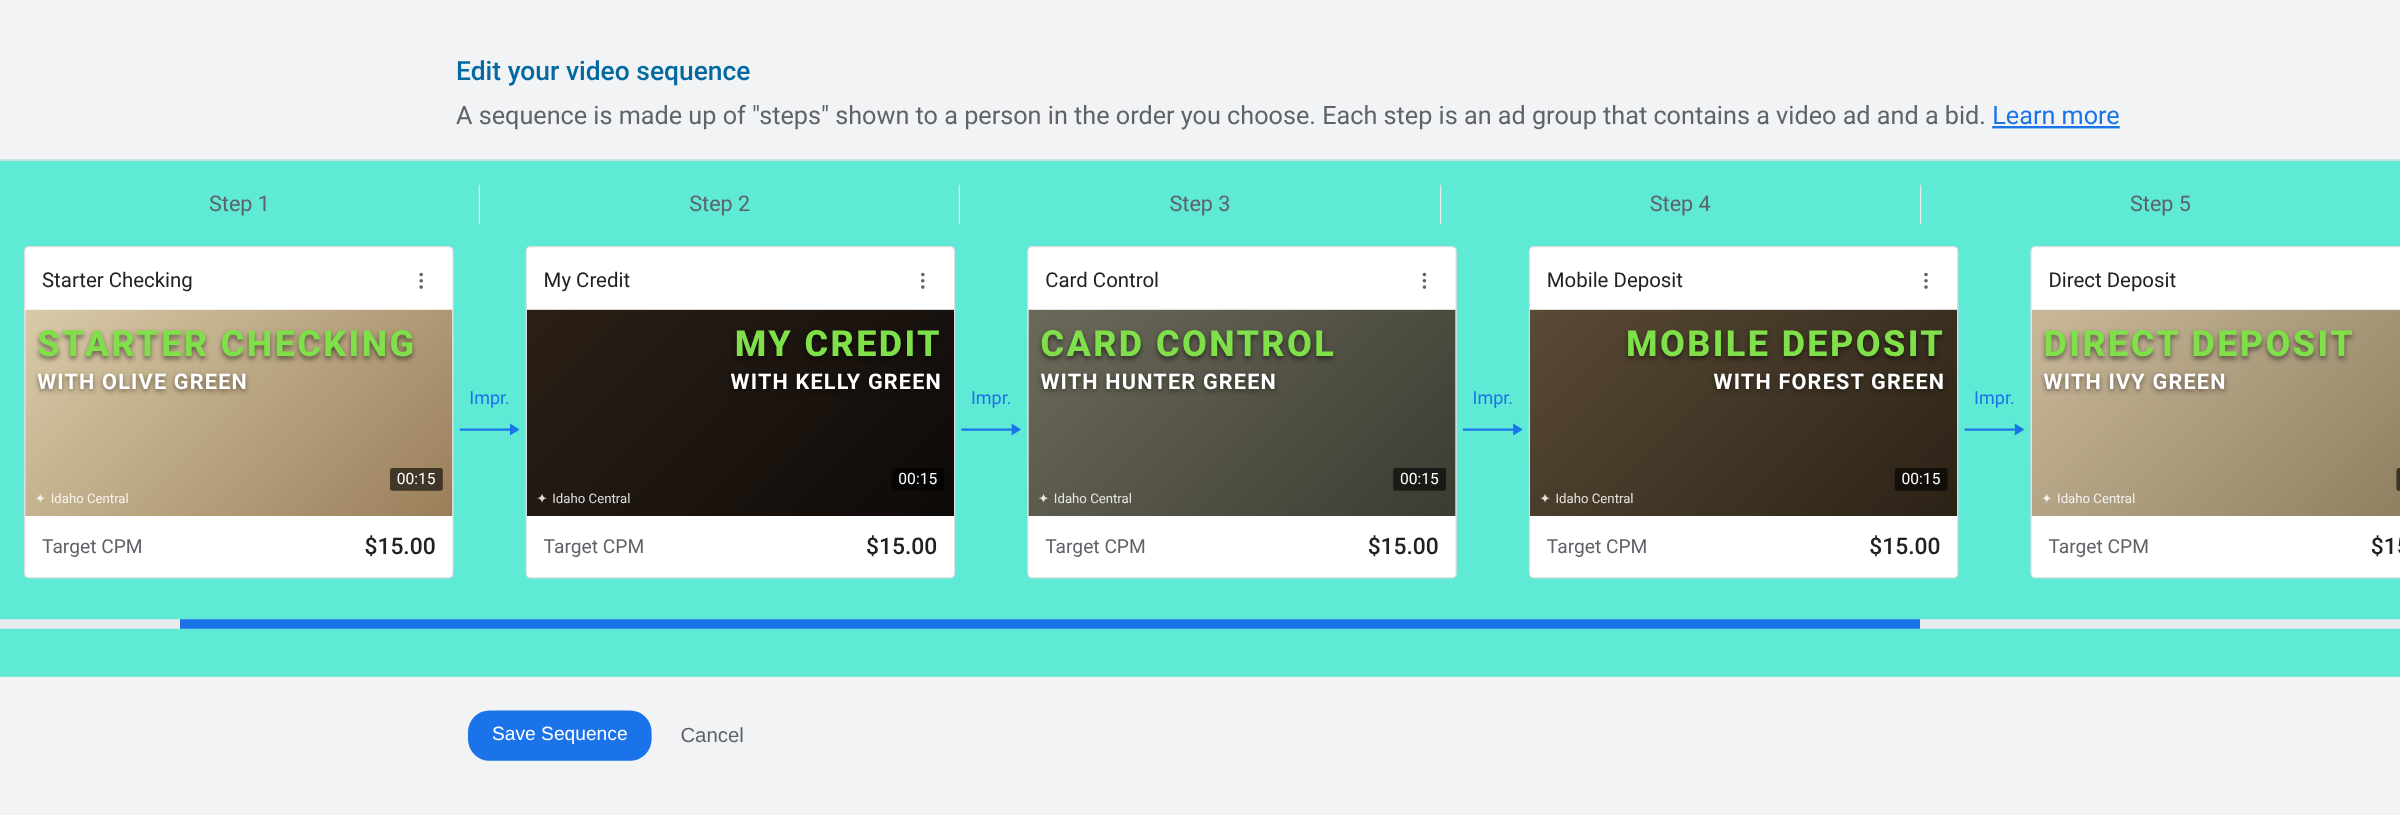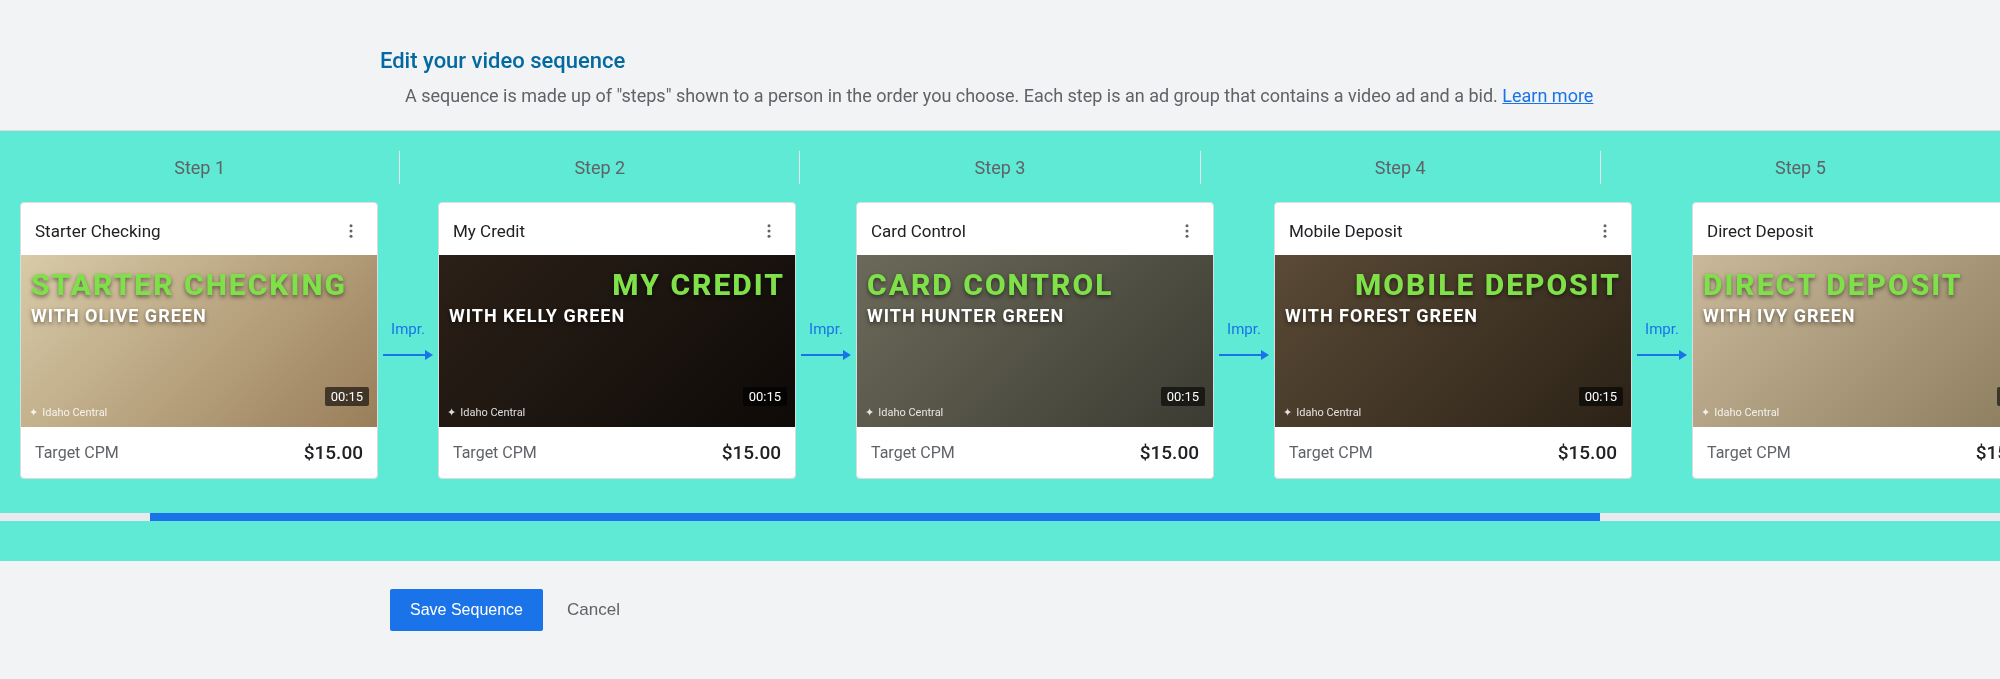--- a/index.html
+++ b/index.html
@@ -12,23 +12,22 @@
   .header-block {
     padding: 48px 0 24px 380px;
   }
   .header-title {
     font-size: 22px;
     font-weight: 500;
     color: #0369a1;
     margin-bottom: 12px;
   }
   .header-desc {
-    font-size: 18px;
+    font-size: 21px;
     color: #5f6368;
-    margin-left: 25px;
   }
   .learn-more {
     color: #1a73e8;
     text-decoration: underline;
     cursor: pointer;
   }
   .sequence-area {
     background: #5eead4;
     border-top: 1px solid #dadce0;
     padding-bottom: 40px;
@@ -112,21 +111,21 @@
   }
   .thumb-headline.align-right { text-align: right; }
   .thumb-sub {
     font-weight: 700;
     color: #fff;
     font-size: 18px;
     letter-spacing: 1px;
     margin-top: 4px;
     text-shadow: 0 2px 4px rgba(0,0,0,0.5);
   }
-  .thumb-sub.align-right { }
+  .thumb-sub.align-right { text-align: right; }
   .duration-badge {
     position: absolute;
     right: 8px;
     bottom: 21px;
     background: rgba(0,0,0,0.6);
     color: #fff;
     font-size: 13px;
     padding: 2px 6px;
     border-radius: 2px;
   }
@@ -196,21 +195,21 @@
     display: flex;
     gap: 24px;
     align-items: center;
   }
   .btn-primary {
     background: #1a73e8;
     color: #fff;
     border: none;
     padding: 12px 20px;
     font-size: 16px;
-    border-radius: 2px;
+    border-radius: 18px;
     cursor: pointer;
   }
   .btn-secondary {
     background: none;
     border: none;
     color: #5f6368;
     font-size: 17px;
     cursor: pointer;
   }
 </style>

